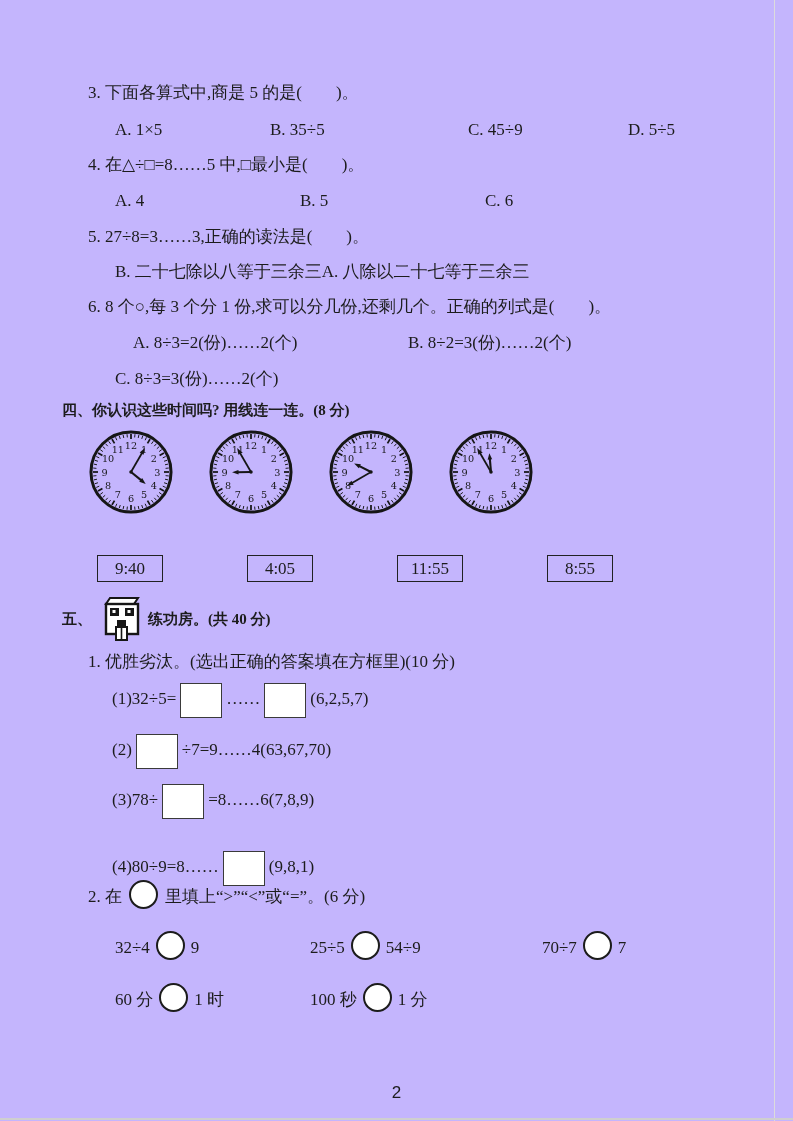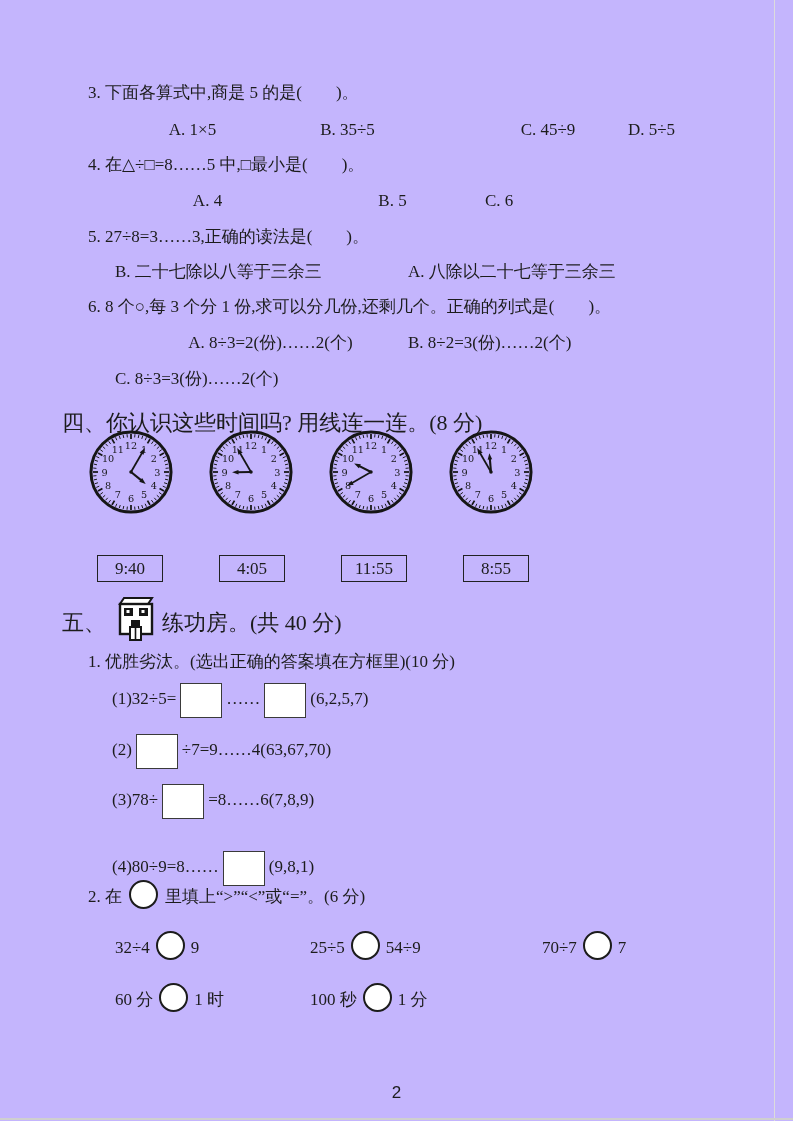--- a/index.html
+++ b/index.html
@@ -3,30 +3,30 @@
 <meta charset="utf-8">
 <style>
   html,body{margin:0;padding:0;}
   body{
     width:793px;height:1121px;background:#ffffff;overflow:hidden;
     font-family:"Liberation Serif","DejaVu Serif",serif;
     color:#1c1c1c;font-size:17px;
   }
   .page{position:relative;width:793px;height:1121px;background:#c4b5fd;}
   .abs{position:absolute;white-space:nowrap;line-height:1.25;}
-  .sec-title{font-weight:normal;font-size:22px;margin-top:8px;}
-  .opts{display:flex;text-align:center;}
+  .sec-title{font-weight:bold;font-size:15px;}
+  .opts{display:flex;}
   .opt{display:inline-block;}
   
   .w155{width:155px;} .w160{width:160px;margin-left:43px;} .w185{width:185px;} .w275{width:275px;margin-left:18px;} .w380{width:380px;}
   
   .clock-row{display:flex;gap:32px;}
   .clock-row svg{display:block;}
   
-  .timebox-row{display:flex;gap:56px;}
+  .timebox-row{display:flex;gap:84px;}
   .timebox{
     width:64px;height:25px;border:1.8px solid #222;
     text-align:center;line-height:25px;font-size:17px;
   }
   
   .sec5{display:flex;align-items:center;gap:6px;}
   
   .box{
     display:inline-block;width:40px;height:33px;border:1.8px solid #3a3a3a;
     vertical-align:middle;margin:0 4px;background:#fff;

